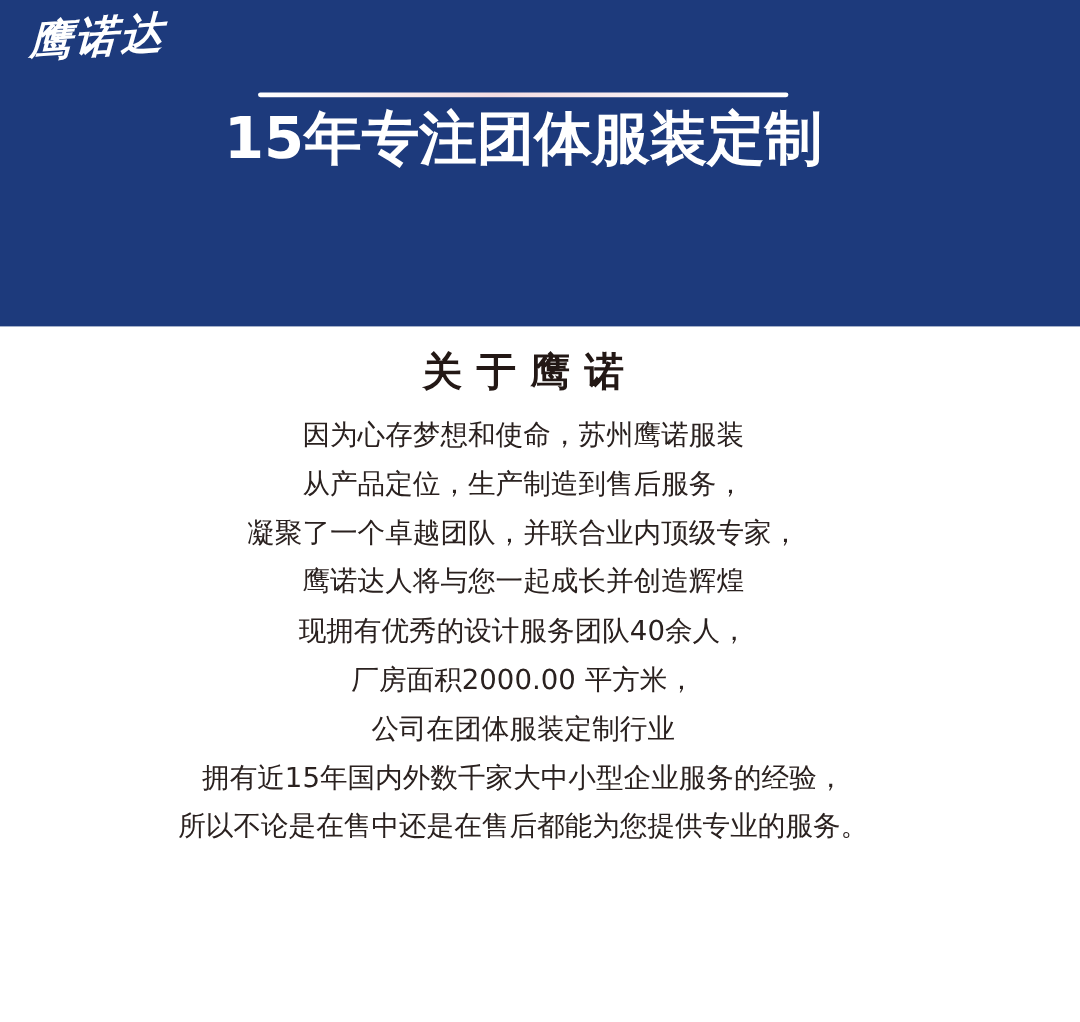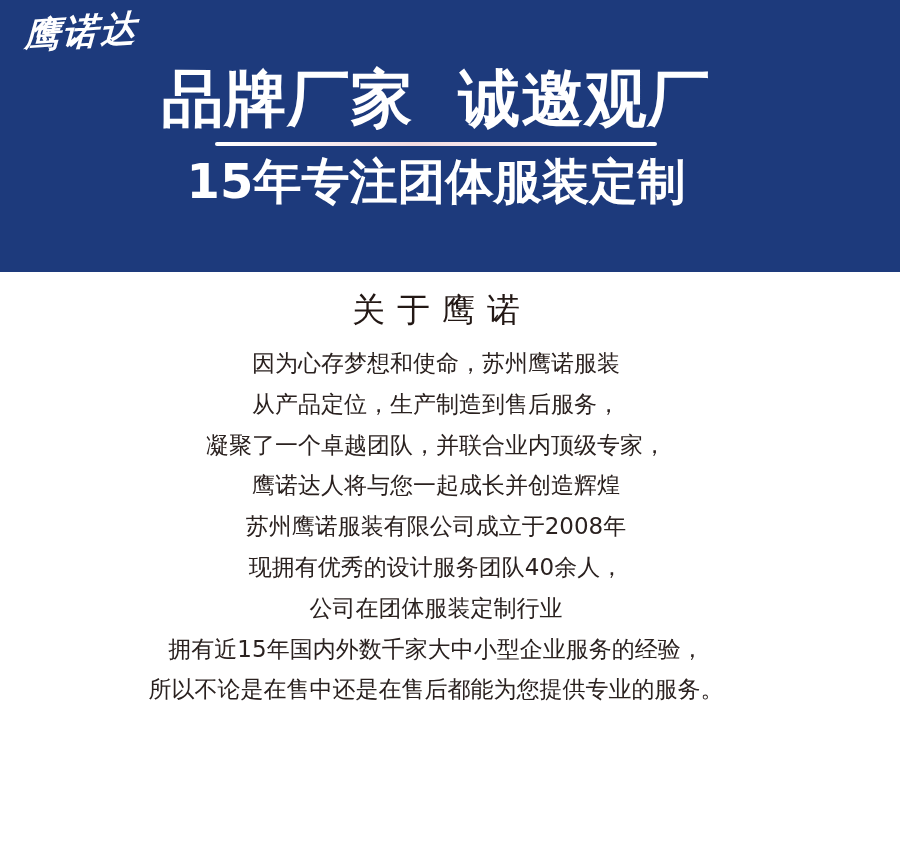--- a/index.html
+++ b/index.html
@@ -65,21 +65,21 @@
 
   
   .about {
     padding-top: 16px;
     padding-right: 28px;   
     text-align: center;
     color: #231815;
   }
   .about-heading {
     font-size: 33px;
-    font-weight: normal;
+    font-weight: bold;
     letter-spacing: 12px;
     margin-right: -12px;   
     color: #231815;
   }
   .about-lines {
     margin-top: 10px;
   }
   .about-lines p {
     font-size: 23px;
     line-height: 40.8px;
@@ -90,37 +90,36 @@
 </style>
 </head>
 <body>
 
 <div class="page">
 
   <header class="banner">
     <div class="logo">鹰诺达</div>
 
     <div class="banner-inner">
-      <div class="banner-title">品牌厂家  诚邀观厂</div>
 
       <div class="banner-divider"></div>
 
       <div class="banner-subtitle">15年专注团体服装定制</div>
     </div>
   </header>
 
   <section class="about">
     <h2 class="about-heading">关于鹰诺</h2>
 
     <div class="about-lines">
       <p>因为心存梦想和使命，苏州鹰诺服装</p>
       <p>从产品定位，生产制造到售后服务，</p>
       <p>凝聚了一个卓越团队，并联合业内顶级专家，</p>
       <p>鹰诺达人将与您一起成长并创造辉煌</p>
-      <p>苏州鹰诺服装有限公司成立于2008年</p>
       <p>现拥有优秀的设计服务团队40余人，</p>
+      <p>厂房面积2000.00 平方米，</p>
       <p>公司在团体服装定制行业</p>
       <p>拥有近15年国内外数千家大中小型企业服务的经验，</p>
       <p>所以不论是在售中还是在售后都能为您提供专业的服务。</p>
     </div>
   </section>
 
 </div>
 
 </body></html>

